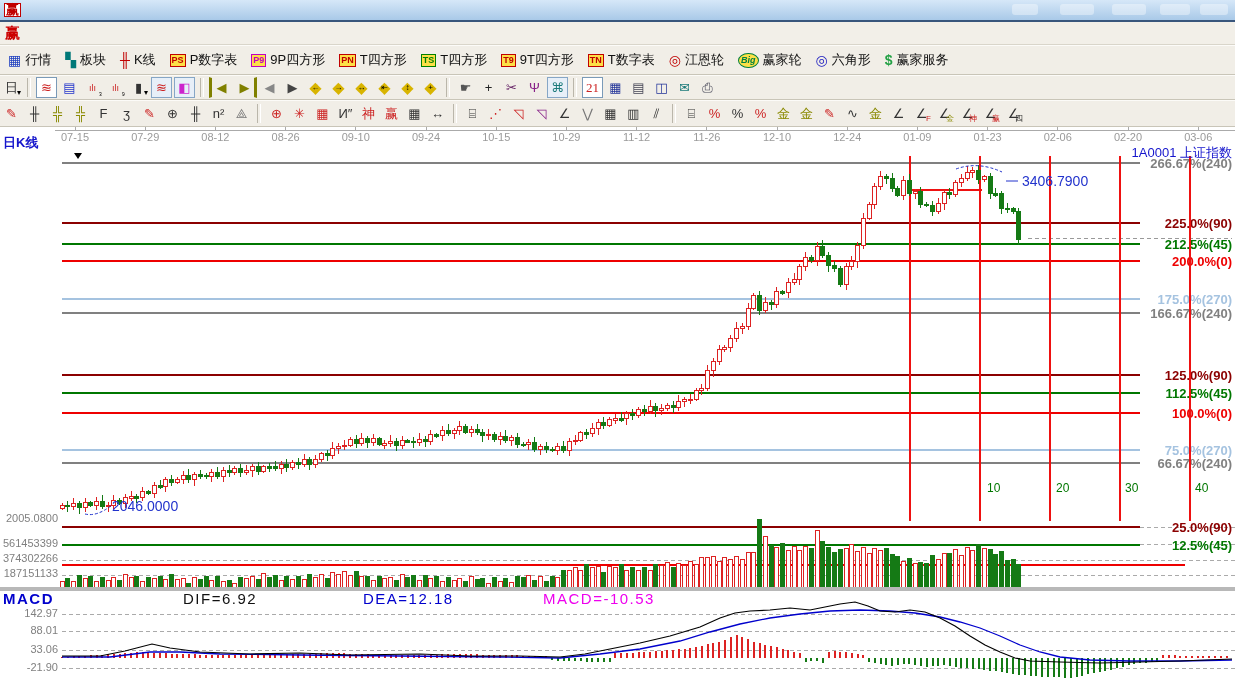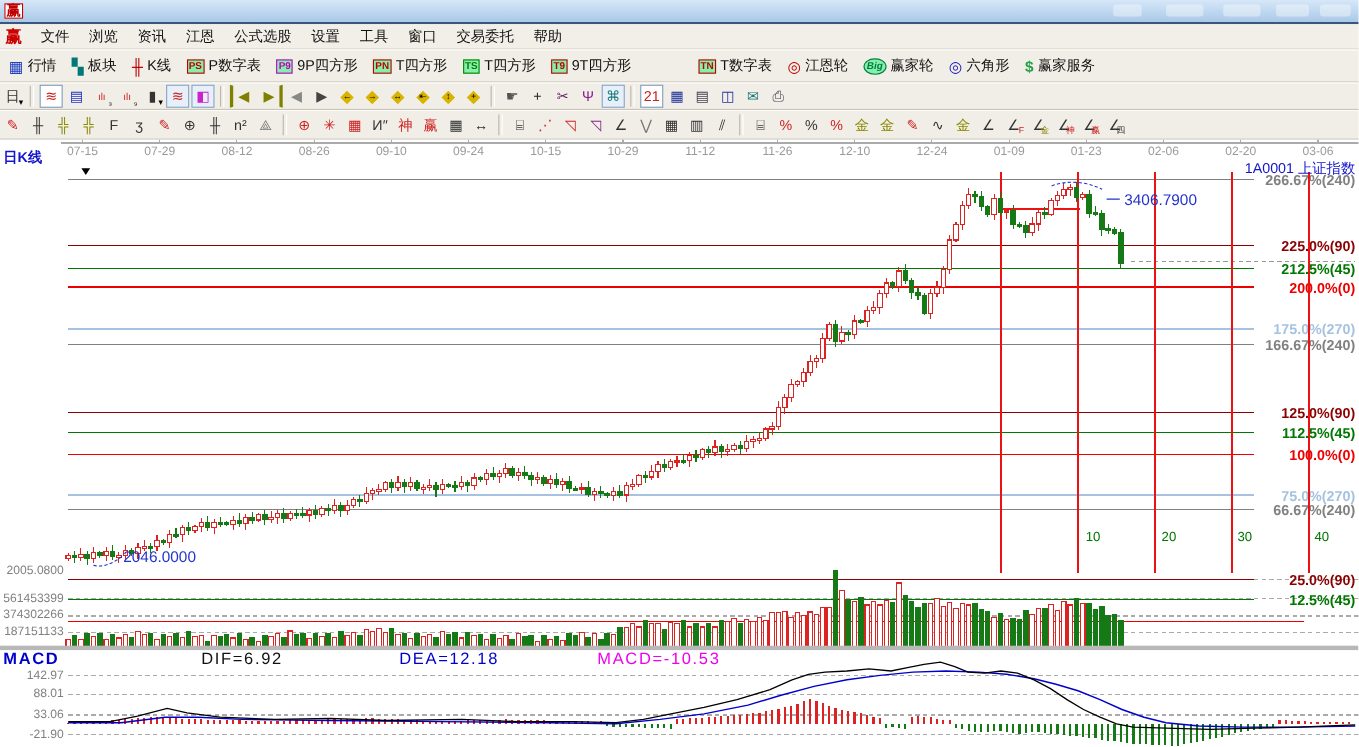--- a/index.html
+++ b/index.html
@@ -13,21 +13,21 @@
   .menubar{position:absolute;left:0;top:22px;width:1235px;height:23px;background:#f2efe8;
     display:flex;align-items:center;font-size:13px;color:#111;border-bottom:1px solid #d9d5ca;box-sizing:border-box;}
   .menubar .logo{color:#cc0000;font-weight:bold;font-size:15px;margin:0 8px 0 5px;}
   .menu-item{padding:2px 9px;cursor:default;}
   .toolbar{position:absolute;left:0;width:1235px;background:#f1eee7;display:flex;align-items:center;
     border-top:1px solid #fcfbf8;border-bottom:1px solid #c9c5b8;box-sizing:border-box;}
   #toolbar1{top:45px;height:30px;font-size:13px;color:#111;}
   #toolbar2{top:75px;height:25px;}
   #toolbar3{top:100px;height:27px;}
   .tb1-item{display:flex;align-items:center;gap:4px;padding:2px 6px;margin-left:2px;cursor:default;}
-  .badge{border:1px solid currentColor;font-size:9px;font-weight:bold;line-height:11px;padding:0 1px;background:#86efac;}
+  .badge{border:1px solid currentColor;font-size:9px;font-weight:bold;line-height:11px;padding:0 1px;background:#fde047;}
   .badge.round{border-radius:50%;padding:1px 2px;font-style:italic;}
   .gi{font-size:14px;font-weight:bold;line-height:14px;}
   .ic{width:19px;height:19px;display:flex;align-items:center;justify-content:center;font-size:13px;
     position:relative;border:1px solid transparent;margin:0 1px;cursor:default;color:#333;}
   .ic.box{border-color:#7a9ab8;background:#fff;}
   .ic.sel{border-color:#86a6c6;background:#e7eff8;}
   .ic .ov{position:absolute;font-size:8px;right:0px;bottom:0px;color:#000;line-height:8px;}
   .ic .ctr{position:absolute;font-size:8px;left:50%;top:50%;transform:translate(-50%,-50%);color:#000;line-height:8px;}
   .ic.lbar{border-left:3px solid #808000;}
   .ic.rbar{border-right:3px solid #808000;}
@@ -43,32 +43,20 @@
   <span class="logo">赢</span>
   <span class="blob" style="left:1012px;width:26px"></span>
   <span class="blob" style="left:1060px;width:34px"></span>
   <span class="blob" style="left:1112px;width:34px"></span>
   <span class="blob" style="left:1160px;width:30px"></span>
   <span class="blob" style="left:1200px;width:28px"></span>
 </div>
 
 <div class="menubar">
   <span class="logo">赢</span>
-  <span id="menu-items" style="display: flex;">
-      <span class="menu-item">文件</span>
-      <span class="menu-item">浏览</span>
-      <span class="menu-item">资讯</span>
-      <span class="menu-item">江恩</span>
-      <span class="menu-item">公式选股</span>
-      <span class="menu-item">设置</span>
-      <span class="menu-item">工具</span>
-      <span class="menu-item">窗口</span>
-      <span class="menu-item">交易委托</span>
-      <span class="menu-item">帮助</span>
-    </span>
 </div>
 
 <div class="toolbar" id="toolbar1">
     <span class="tb1-item">
       <span class="gi" style="color: rgb(32, 64, 192);">▦</span>
       <span>行情</span>
     </span>
     <span class="tb1-item">
       <span class="gi" style="color: rgb(0, 120, 120);">▚</span>
       <span>板块</span>
@@ -91,21 +79,21 @@
     </span>
     <span class="tb1-item">
       <span class="badge" style="color: rgb(0, 128, 0); text-align: right;">TS</span>
       <span>T四方形</span>
     </span>
     <span class="tb1-item">
       <span class="badge" style="color: rgb(192, 0, 0);">T9</span>
       <span>9T四方形</span>
     </span>
     <span class="tb1-item">
-      <span class="badge" style="color: rgb(192, 0, 0); margin-left: 47px;">TN</span>
+      <span class="badge" style="color: rgb(192, 0, 0);">TN</span>
       <span>T数字表</span>
     </span>
     <span class="tb1-item">
       <span class="gi" style="color: rgb(192, 0, 0);">◎</span>
       <span>江恩轮</span>
     </span>
     <span class="tb1-item">
       <span class="badge round" style="color: rgb(0, 128, 64);">Big</span>
       <span>赢家轮</span>
     </span>
@@ -196,21 +184,21 @@
       <span style="color: rgb(102, 34, 102);">✂</span>
     </span>
     <span class="ic">
       <span style="color: rgb(136, 34, 136);">Ψ</span>
     </span>
     <span class="ic sel">
       <span style="color: rgb(26, 122, 122);">⌘</span>
     </span>
     <span class="sep"></span>
     <span class="ic box">
-      <span style="color: rgb(204, 34, 34);">21</span>
+      <span style="color: rgb(204, 34, 34); font-family: Liberation Serif, serif;">21</span>
     </span>
     <span class="ic">
       <span style="color: rgb(34, 51, 153);">▦</span>
     </span>
     <span class="ic">
       <span style="color: rgb(68, 68, 85);">▤</span>
     </span>
     <span class="ic">
       <span style="color: rgb(34, 51, 153);">◫</span>
     </span>

